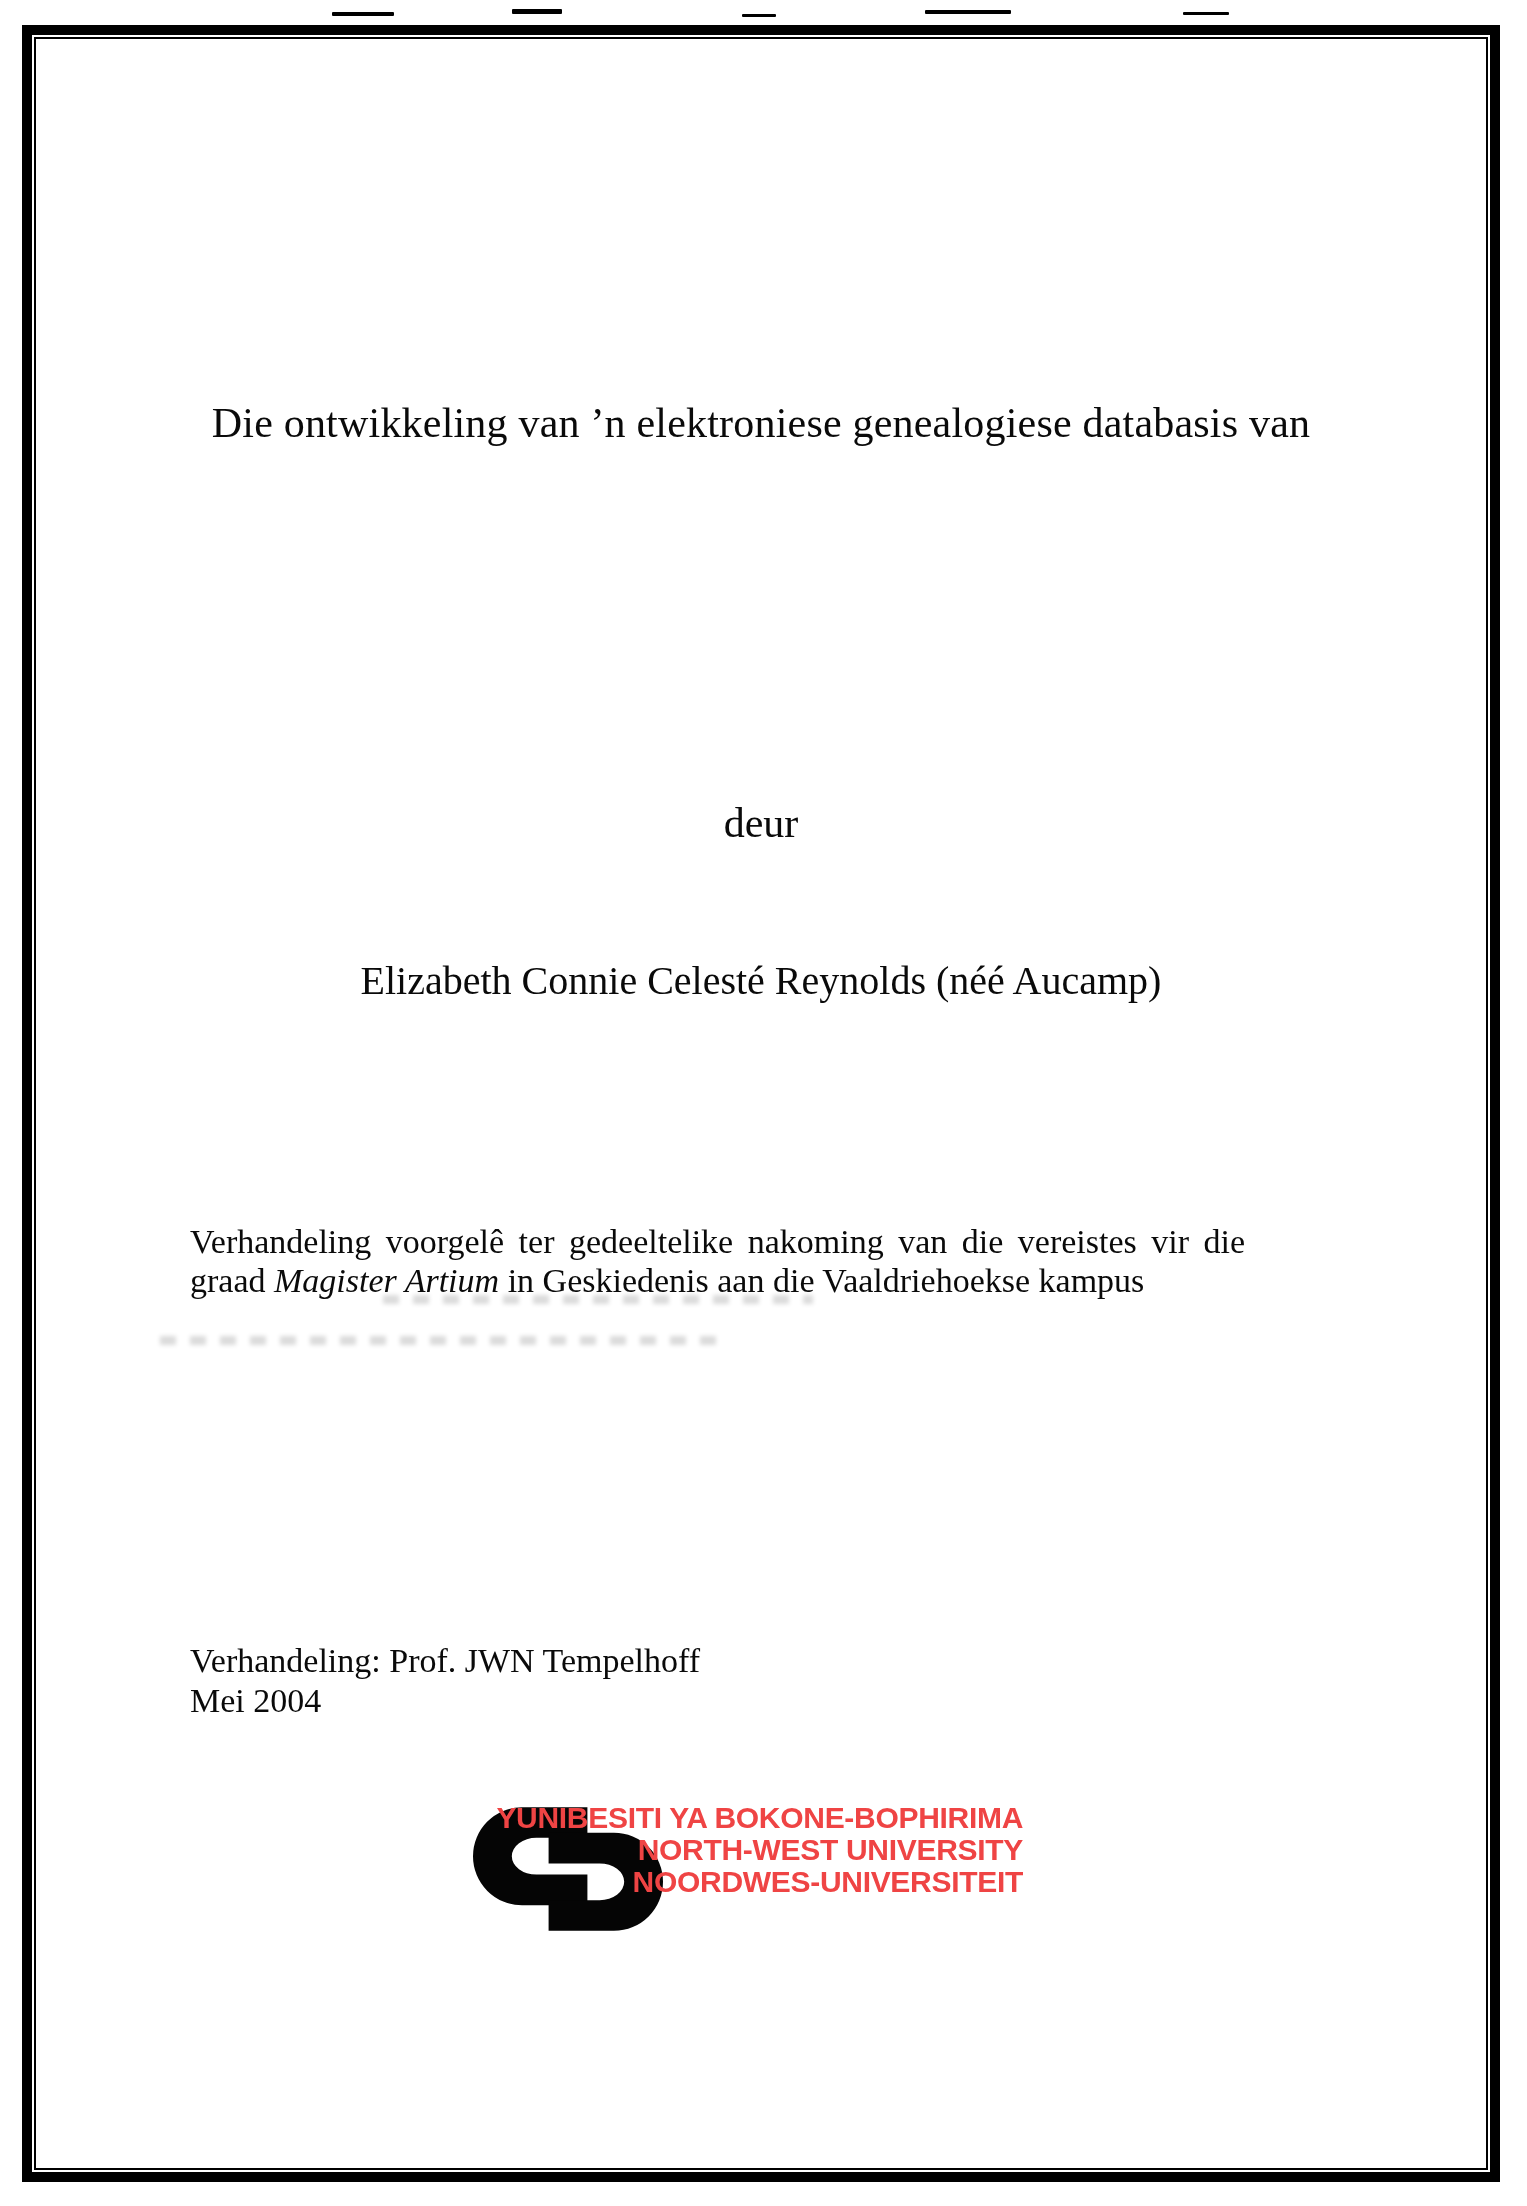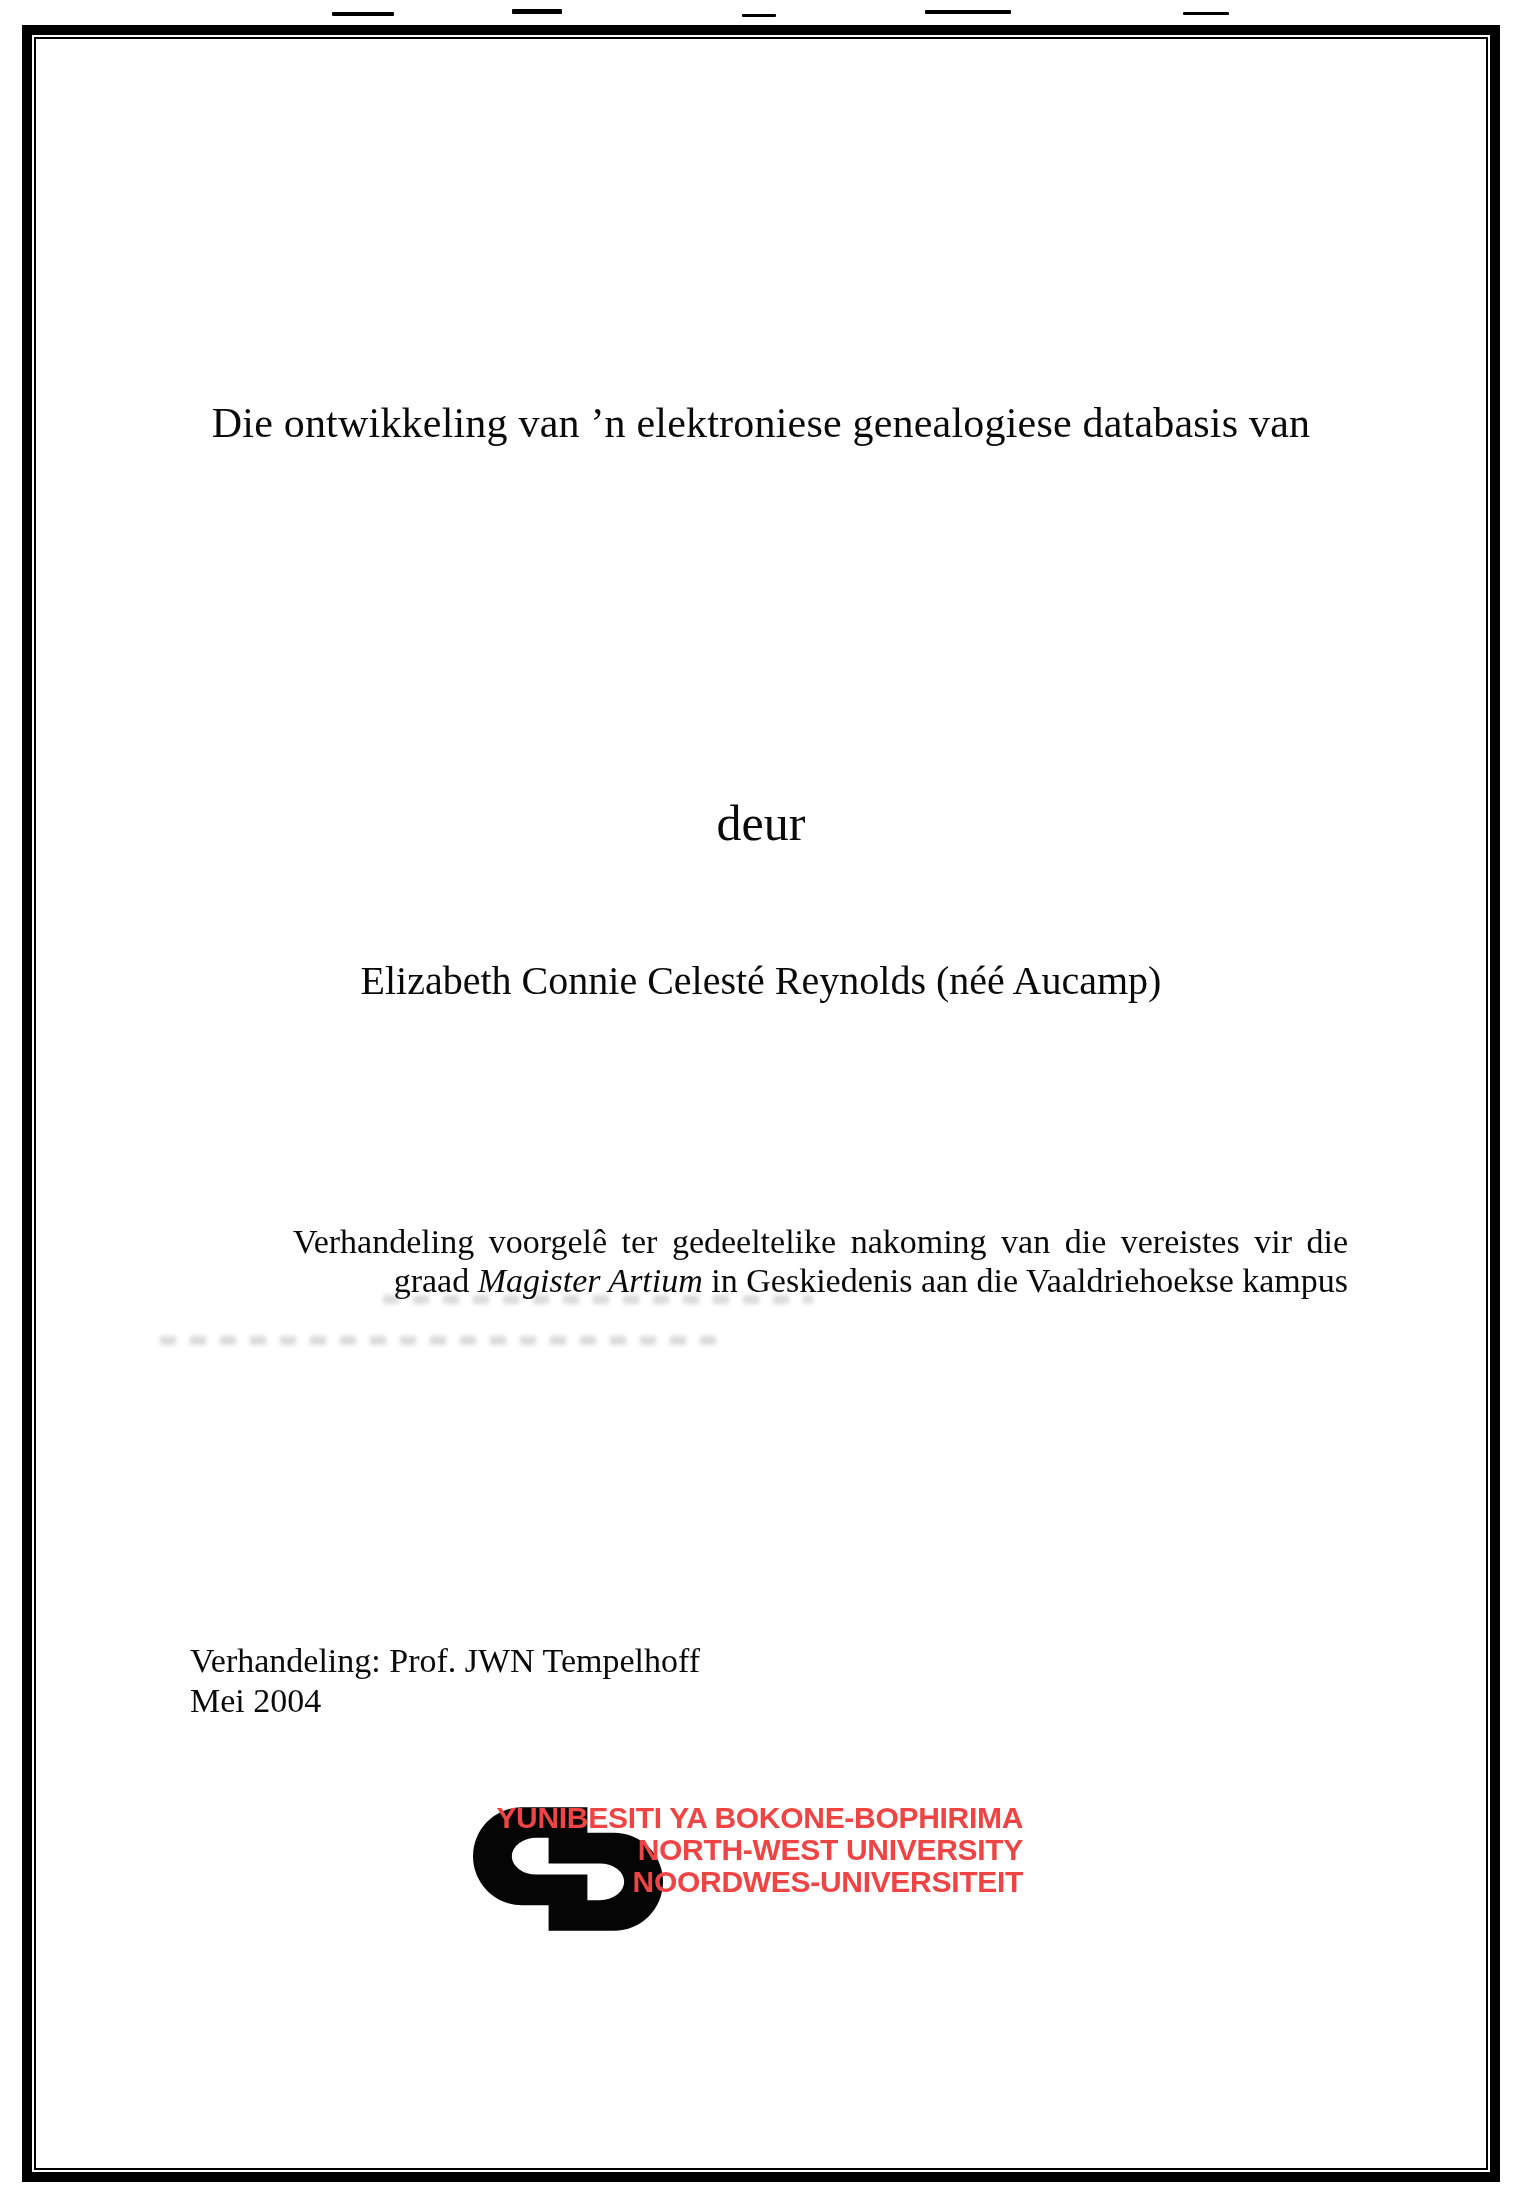--- a/index.html
+++ b/index.html
@@ -26,27 +26,27 @@
   }
 
   
   .centered { position:absolute; left:0; right:0; text-align:center; }
 
   .title {
     top:345px;
     font-size:42px; line-height:78px;
     letter-spacing:0.2px;
   }
-  .byline   { top:764px; font-size:50px; line-height:40px; }
+  .byline   { top:764px; font-size:42px; line-height:40px; }
   .author   { top:920px; font-size:40px; line-height:44px; }
 
   .description {
     position:absolute; top:1183px; left:154px; right:138px;
     font-size:34px; line-height:39px;
-    text-align:right;
+    text-align:left;
   }
   .description .stretched { word-spacing:6px; white-space:nowrap; }
   .italic { font-style:italic; }
 
   .supervisor-block {
     position:absolute; top:1602px; left:154px;
     font-size:34px; line-height:40px;
   }
 
   

